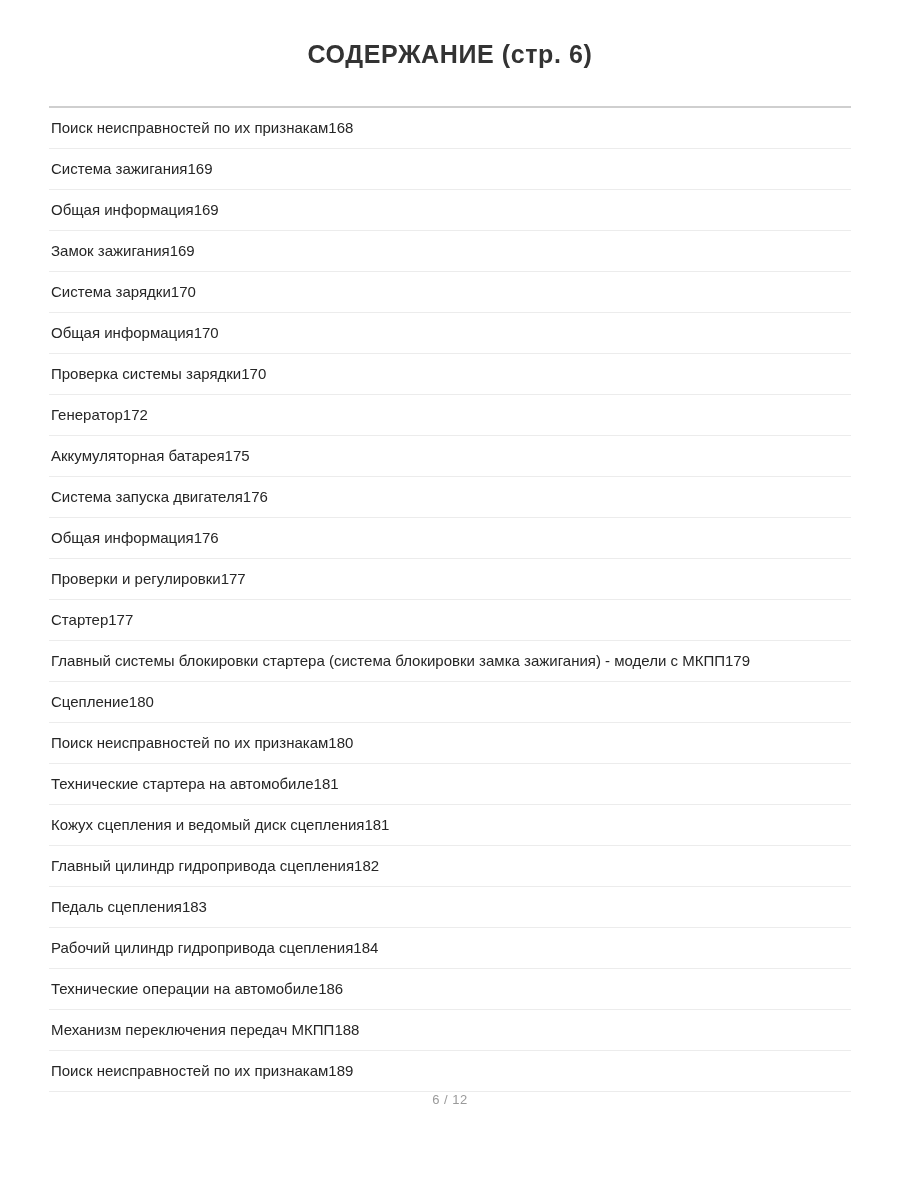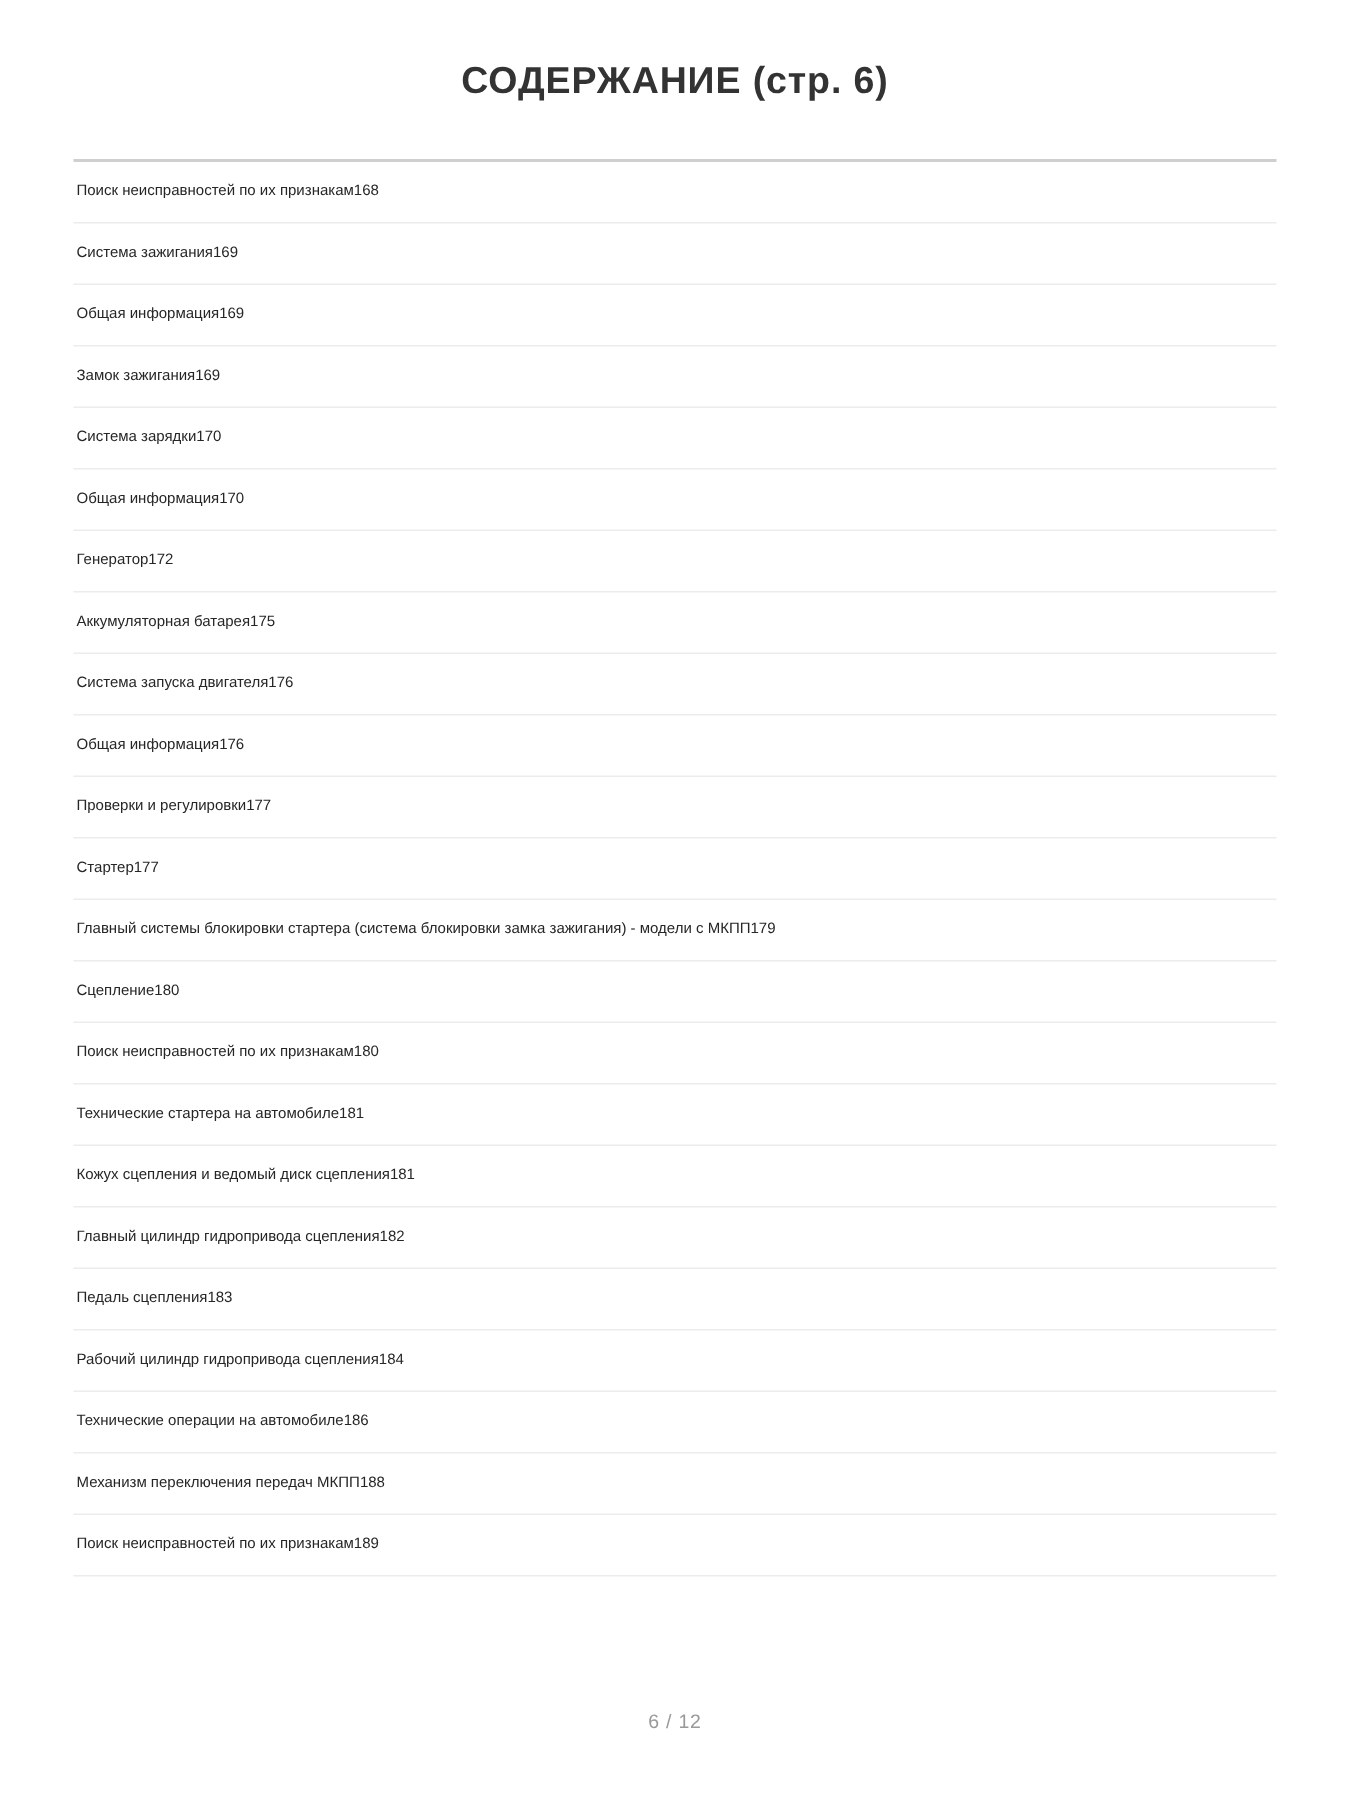--- a/index.html
+++ b/index.html
@@ -43,31 +43,31 @@
   }
   .toc {
     width: 802px;
     margin: 0 auto;
     padding: 0;
     list-style: none;
   }
   .toc-item {
     box-sizing: border-box;
     padding: 9px 2px 9px 2px;
-    font-size: 10px;
+    font-size: 15px;
     line-height: 22px;
     color: #262626;
     border-bottom: 1px solid #ececec;
     word-wrap: break-word;
   }
   .footer {
     position: absolute;
     left: 0;
     right: 0;
-    top: 1140px;
+    top: 1092px;
     text-align: center;
     font-size: 13px;
     color: #9a9a9a;
     letter-spacing: 0.5px;
   }
 </style>
 </head>
 <body>
 
 <div class="page">
@@ -76,20 +76,21 @@
 
   <div class="title-rule"></div>
 
   <ul class="toc" id="toc-list">
       <li class="toc-item">Поиск неисправностей по их признакам168</li>
       <li class="toc-item">Система зажигания169</li>
       <li class="toc-item">Общая информация169</li>
       <li class="toc-item">Замок зажигания169</li>
       <li class="toc-item">Система зарядки170</li>
       <li class="toc-item">Общая информация170</li>
+      <li class="toc-item">Проверка системы зарядки170</li>
       <li class="toc-item">Генератор172</li>
       <li class="toc-item">Аккумуляторная батарея175</li>
       <li class="toc-item">Система запуска двигателя176</li>
       <li class="toc-item">Общая информация176</li>
       <li class="toc-item">Проверки и регулировки177</li>
       <li class="toc-item">Стартер177</li>
       <li class="toc-item">Главный системы блокировки стартера (система блокировки замка зажигания) - модели с МКПП179</li>
       <li class="toc-item">Сцепление180</li>
       <li class="toc-item">Поиск неисправностей по их признакам180</li>
       <li class="toc-item">Технические стартера на автомобиле181</li>

